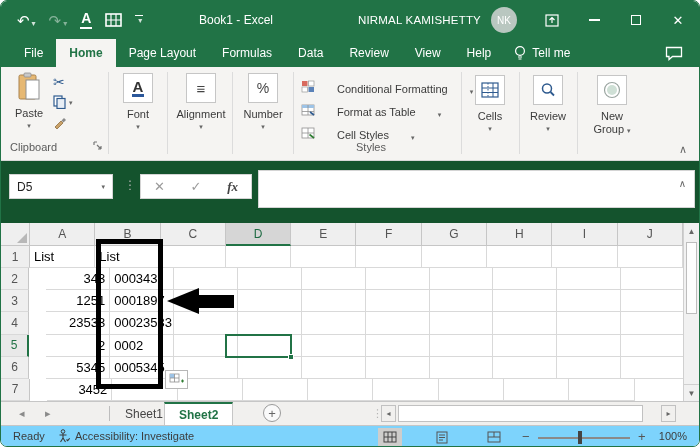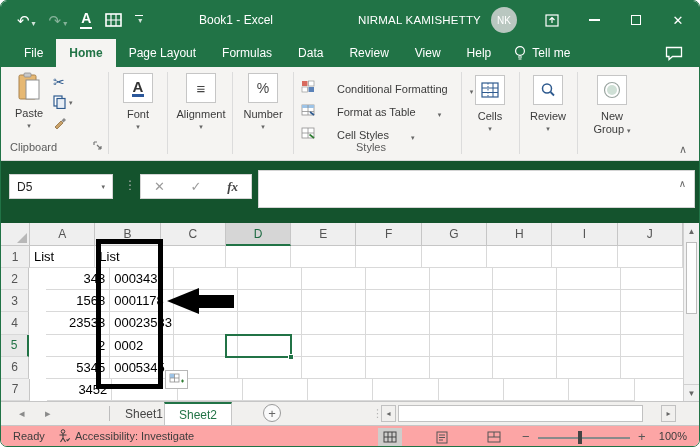--- a/index.html
+++ b/index.html
@@ -108,34 +108,34 @@
   .ann-arrow-tail { position:absolute; left:197px; top:293.5px; width:36px; height:13px;
                     background:#000; z-index:6; }
   .fill-opts { position:absolute; left:164px; top:369px; width:23px; height:19px; background:#fff;
                border:1px solid #b7b7b7; z-index:5; display:flex; align-items:center; justify-content:center; }
 
   
   .sheetbar { position:absolute; top:400px; left:0; right:0; height:24px; background:#f1f0ee;
               border-top:1px solid #c6c6c6; font-size:12px; color:#444; }
   .snav { position:absolute; top:0; height:23px; display:flex; align-items:center; color:#8a8a8a; font-size:11px;}
   .stab { position:absolute; top:0; height:23px; display:flex; align-items:center; padding:0 14px; }
-  .stab.active { background:#fff; color:#217346; font-weight:normal; border-top:2px solid #217346;
+  .stab.active { background:#fff; color:#217346; font-weight:bold; border-top:2px solid #217346;
                  border-left:1px solid #c6c6c6; border-right:1px solid #c6c6c6; }
   .stab-div { position:absolute; top:4px; height:15px; width:1px; background:#bdbdbd; }
   .addsheet { position:absolute; left:262px; top:2px; width:18px; height:18px; border:1px solid #9a9a9a;
               border-radius:50%; color:#666; display:flex; align-items:center; justify-content:center;
               font-size:13px; background:#fafafa; }
   .hdots { position:absolute; left:371px; top:5px; color:#b5b5b5; font-size:11px; }
   .hbtn { position:absolute; top:3px; width:15px; height:17px; background:#f1f0ee; border:1px solid #c1c1c1;
           display:flex; align-items:center; justify-content:center; font-size:8px; color:#666; }
   .htrack { position:absolute; left:397px; top:3px; width:245px; height:17px; background:#fff;
             border:1px solid #c1c1c1; }
 
   
-  .statusbar { position:absolute; top:424px; left:0; right:0; height:22px; background:#fca5a5;
+  .statusbar { position:absolute; top:424px; left:0; right:0; height:22px; background:#7dd3fc;
                border-top:1px solid #c6c6c6; font-size:11px; color:#3c3c3c; }
   .sready { position:absolute; left:12px; top:4px; }
   .sacc { position:absolute; left:56px; top:3px; display:flex; align-items:center; gap:5px; }
   .viewic { position:absolute; top:2px; width:24px; height:18px; display:flex; align-items:center;
             justify-content:center; }
   .viewic.active { background:#cecdcb; }
   .zminus { position:absolute; left:521px; top:3px; font-size:13px; color:#555; }
   .ztrack { position:absolute; left:537px; top:11px; width:92px; height:1.5px; background:#8a8a8a; }
   .zthumb { position:absolute; left:577px; top:5px; width:4px; height:13px; background:#444; }
   .zplus { position:absolute; left:637px; top:3px; font-size:13px; color:#555; }
@@ -404,22 +404,22 @@
         <div class="cell"></div>
         <div class="cell"></div>
         <div class="cell"></div>
         <div class="cell"></div>
         <div class="cell"></div>
         <div class="cell"></div>
         <div class="cell"></div>
       </div>
       <div class="grow">
         <div class="rowhdr">3</div>
-        <div class="cell num">1568</div>
-        <div class="cell">0001178</div>
+        <div class="cell num">1251</div>
+        <div class="cell">0001897</div>
         <div class="cell"></div>
         <div class="cell"></div>
         <div class="cell"></div>
         <div class="cell"></div>
         <div class="cell"></div>
         <div class="cell"></div>
         <div class="cell"></div>
         <div class="cell"></div>
       </div>
       <div class="grow">

